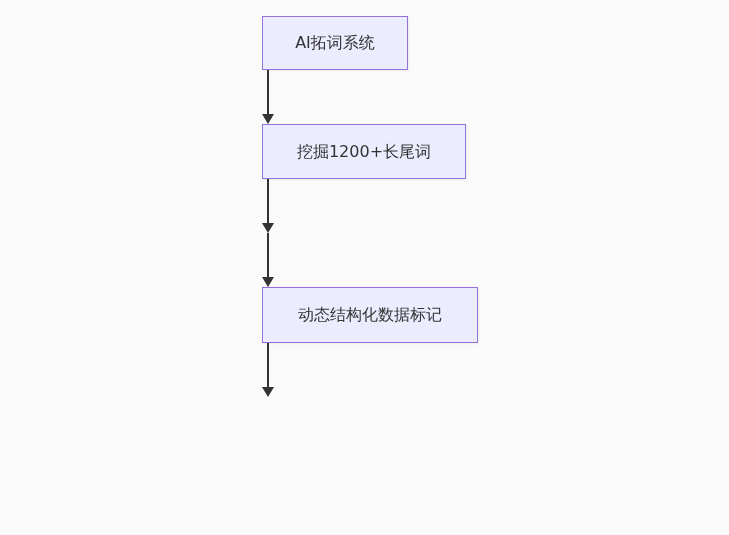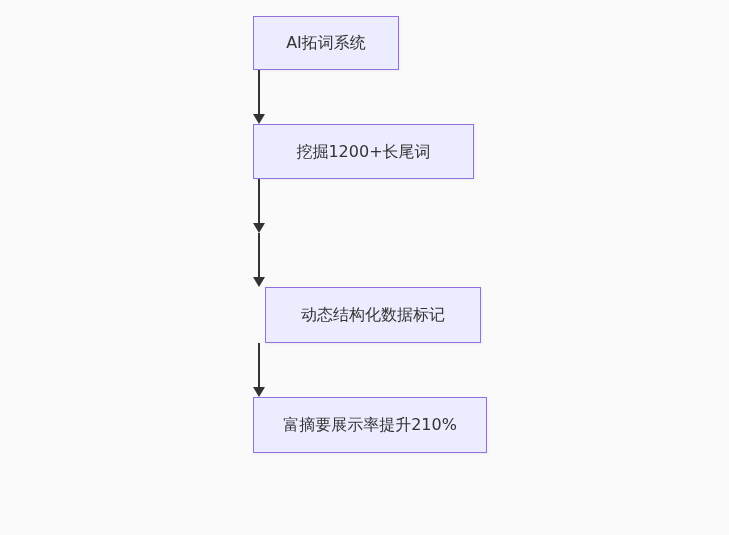--- a/index.html
+++ b/index.html
@@ -31,23 +31,23 @@
     font-size: 16px;
     line-height: 1;
     display: flex;
     align-items: center;
     justify-content: center;
     text-align: center;
     box-shadow: 1px 1px 2px rgba(0,0,0,0.06);
     white-space: nowrap;
   }
   .node-1 { width: 146px; height: 54px; }
-  .node-2 { width: 221px; height: 55px; }
+  .node-2 { width: 204px; height: 55px; }
   .node-3 { width: 220px; height: 57px; }
-  .node-4 { width: 216px; height: 56px; margin-left: 12px; }
+  .node-4 { width: 216px; height: 56px; }
   .node-5 { width: 234px; height: 56px; }
   .edge {
     display: flex;
     flex-direction: column;
     align-items: center;
     height: 54px;
   }
   .edge-line {
     width: 2px;
     flex: 1 1 auto;
@@ -93,17 +93,14 @@
 
   <div class="node node-4">
     <span>动态结构化数据标记</span>
   </div>
 
   <div class="edge">
     <div class="edge-line"></div>
     <div class="edge-head"></div>
   </div>
 
-  <div class="node node-5">
-    <span>富摘要展示率提升210%</span>
-  </div>
 
 </div>
 
 </body></html>

